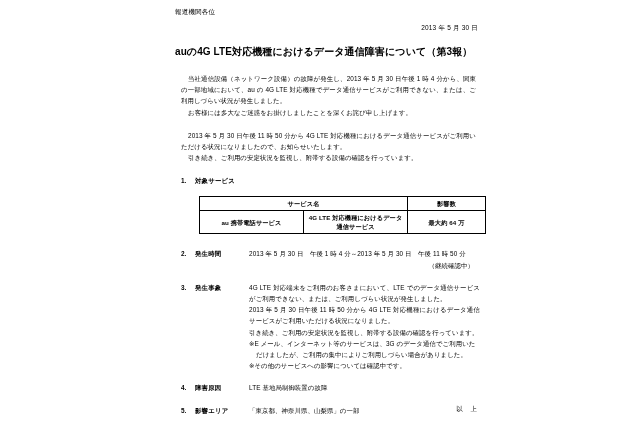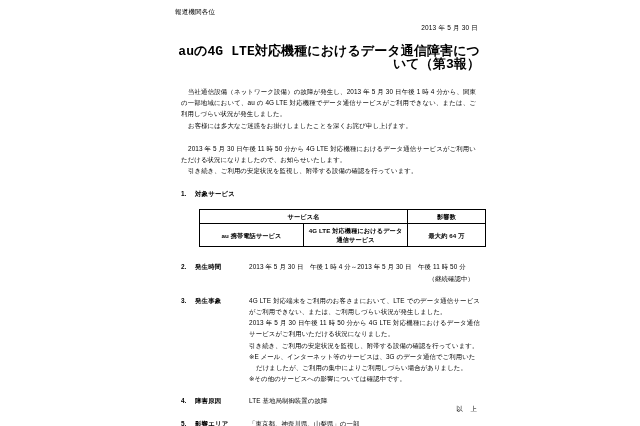--- a/index.html
+++ b/index.html
@@ -33,27 +33,26 @@
   }
   .doc-date {
     font-size: 6.5px;
     line-height: 10px;
     text-align: right;
     letter-spacing: 0.2px;
     margin: 0 0 12px 0;
     padding-right: 2px;
   }
   .doc-title {
-    font-size: 13px;
-    font-weight: bold;
-    text-align: right;
+    font-size: 10px;
+    font-weight: bold;
+    text-align: left;
     letter-spacing: 0.1px;
     line-height: 13px;
     margin: 0 0 15px 0;
-    font-family: Liberation Mono, monospace;
   }
 
   
   .lead {
     margin: 0 0 12px 0;
     padding: 0 4px 0 6px;
   }
   .lead p {
     margin: 0;
     font-size: 6.4px;

